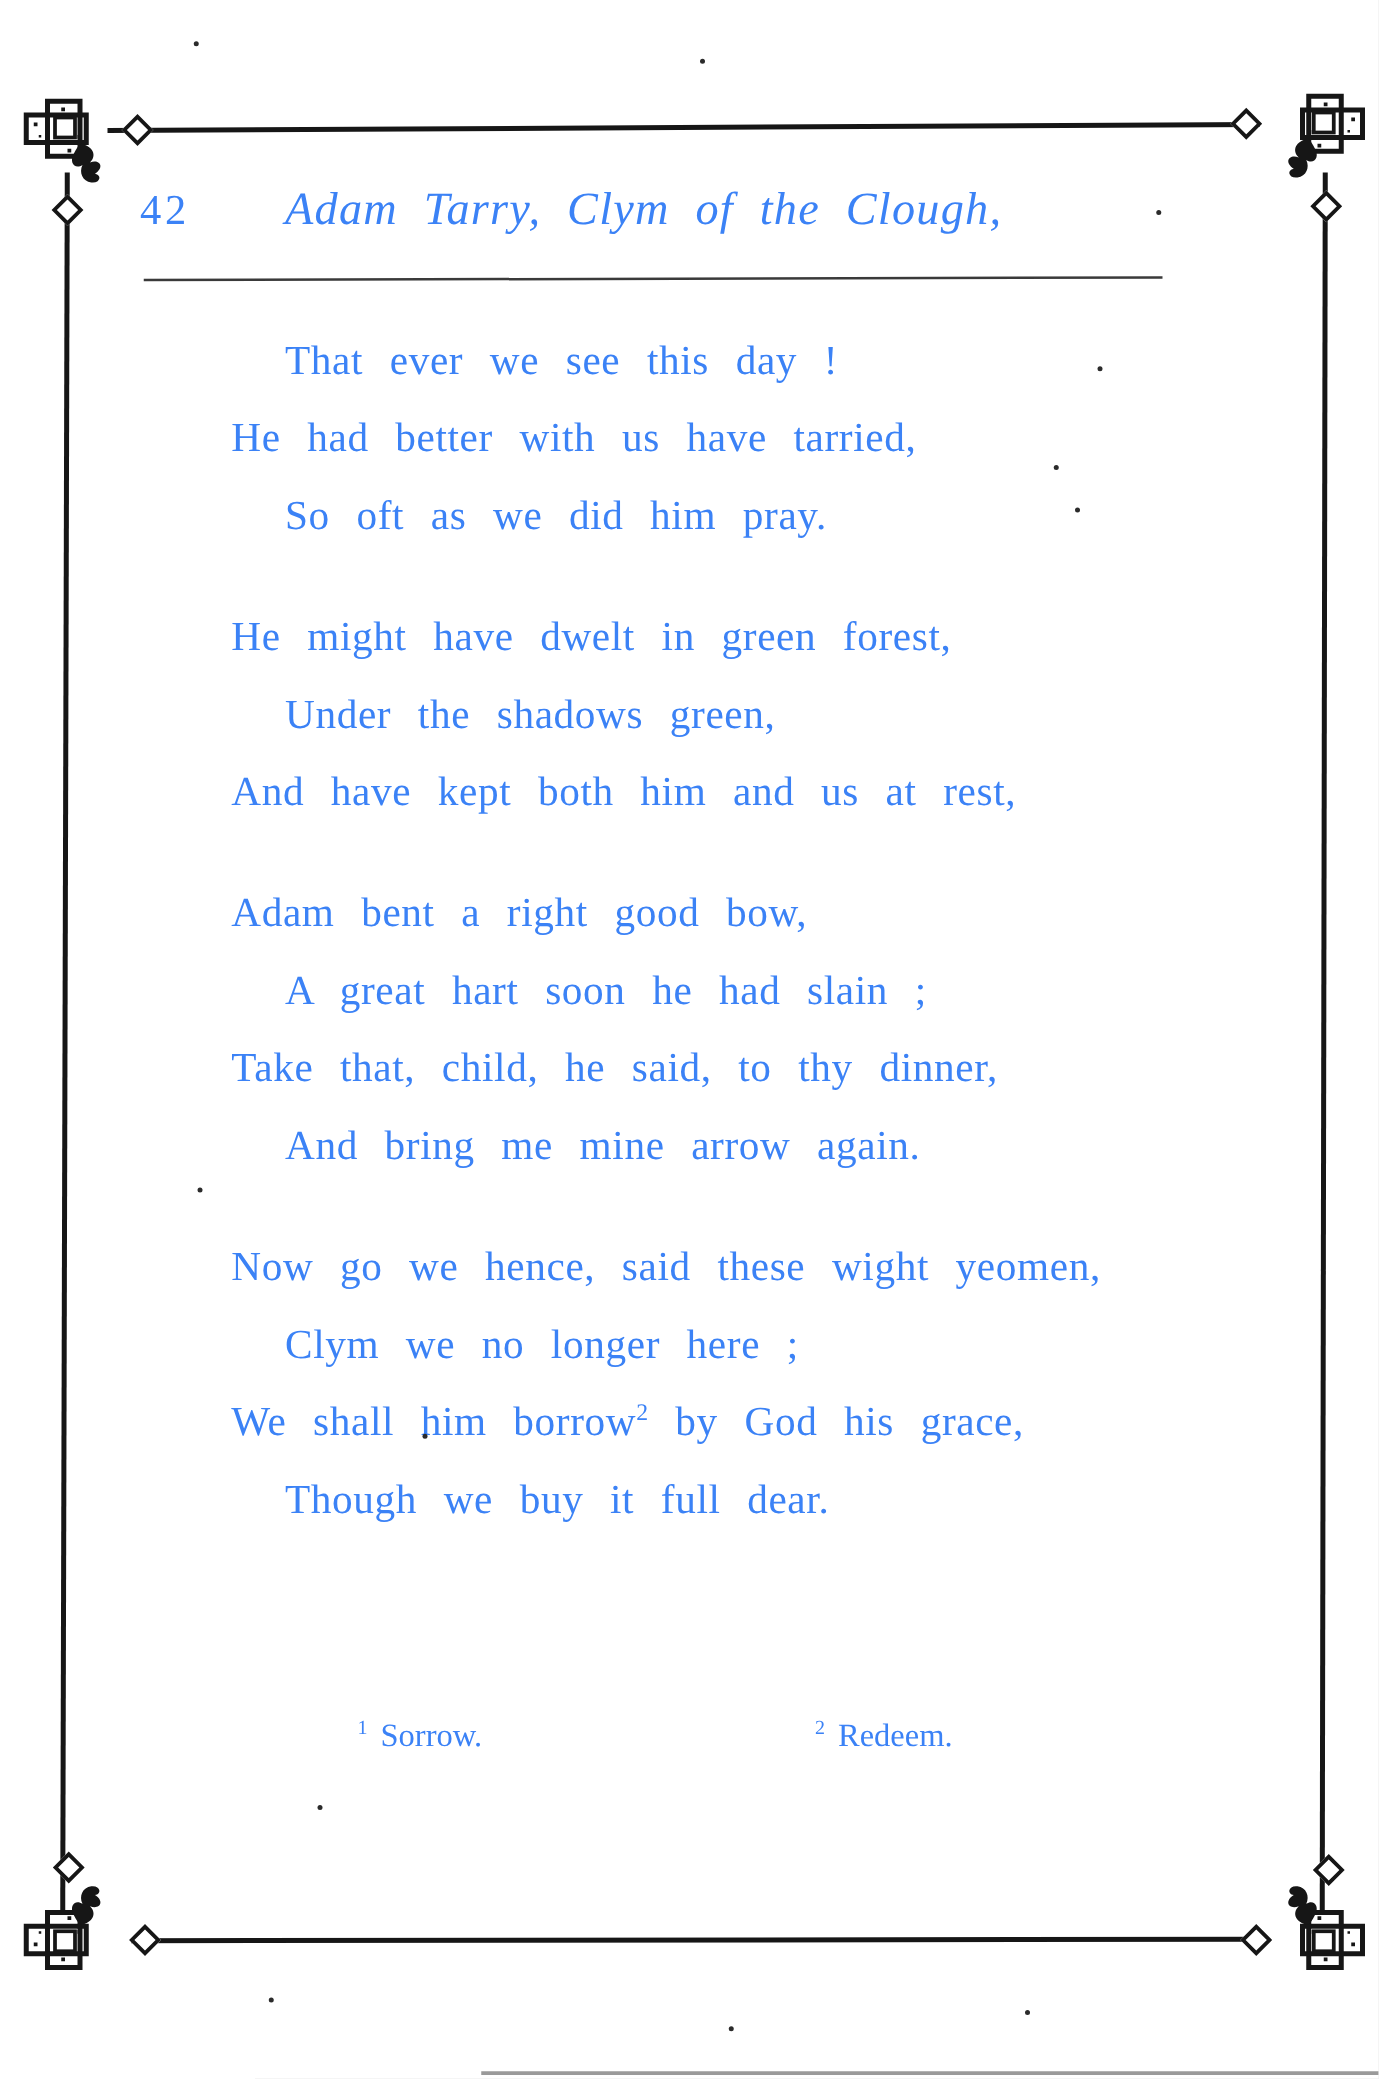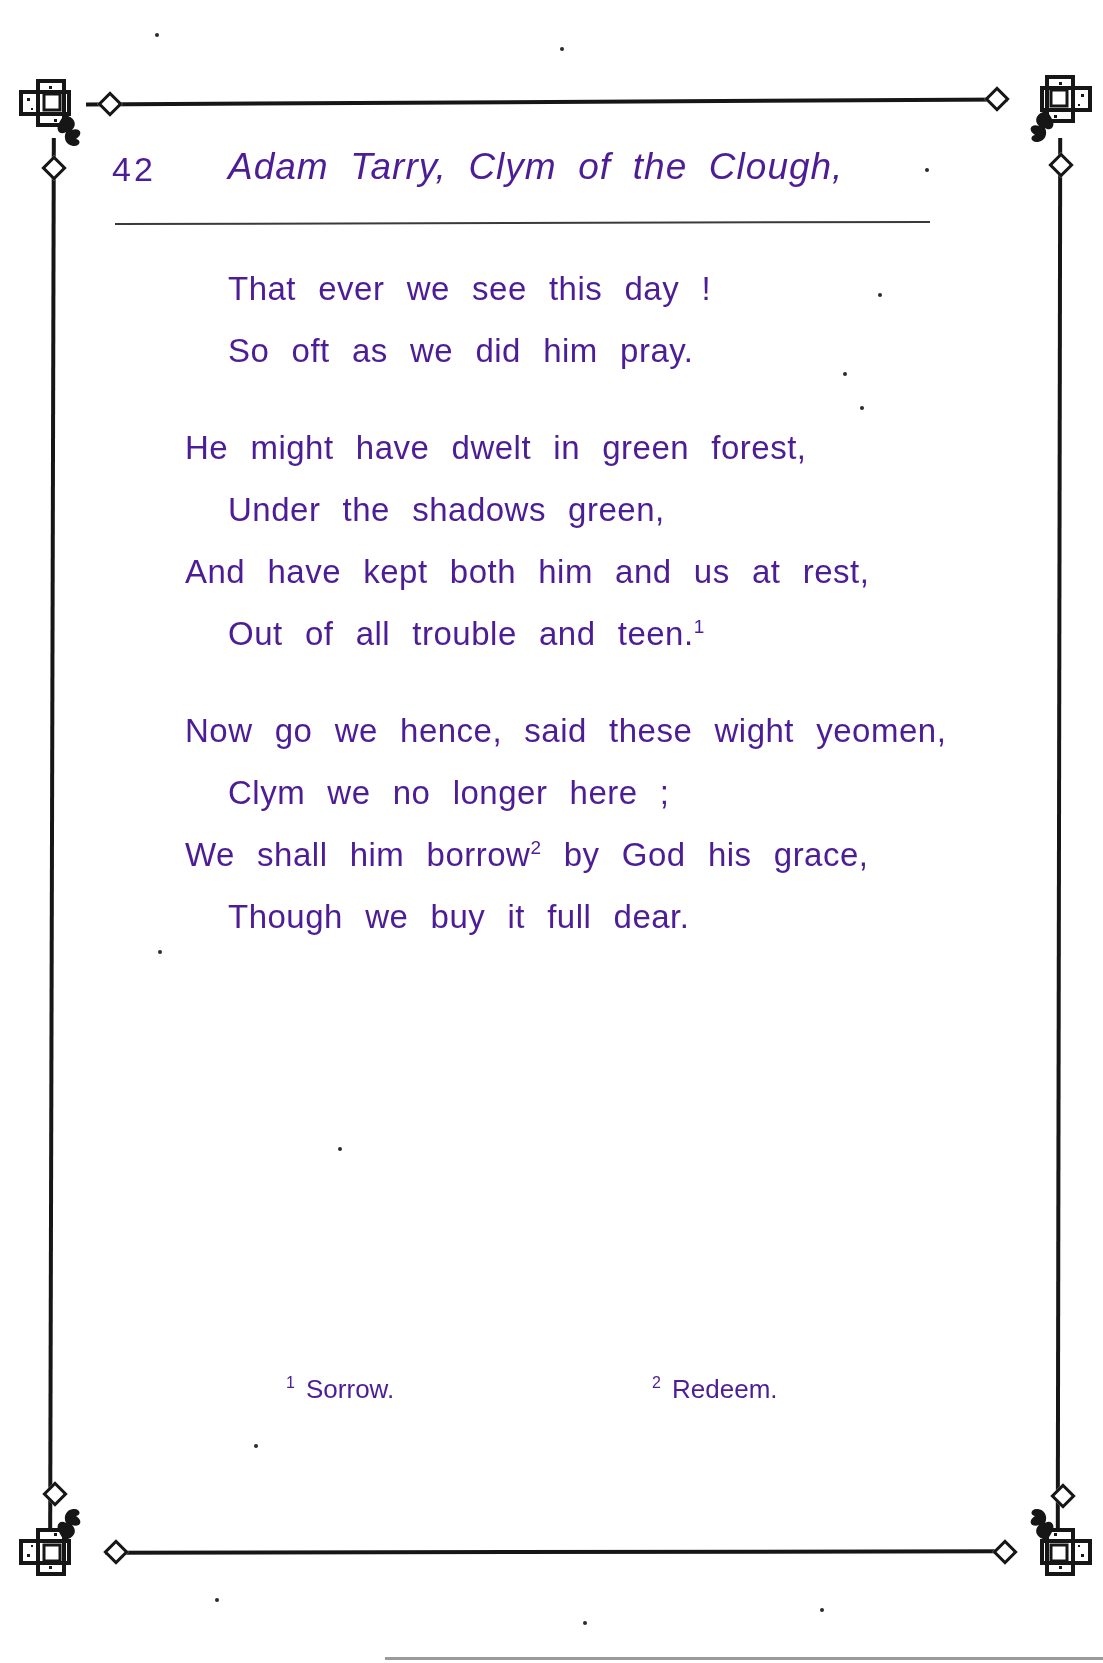--- a/index.html
+++ b/index.html
@@ -1,22 +1,22 @@
 <!DOCTYPE html>
 <html><head>
 <meta charset="utf-8">
 <style>
   html,body{margin:0;padding:0;background:#e8e8e8;}
   .page{
     position:relative;
     width:1103px;height:1663px;
     background:#ffffff;
     overflow:hidden;
-    font-family:Liberation Sans, sans-serif;
-    color:#4c1d95;
+    font-family:Liberation Serif, serif;
+    color:#3b82f6;
   }
   
   .rule{position:absolute;background:#161616;}
   .rule-top{left:86px;top:100px;width:922px;height:4px;transform:rotate(-0.3deg);}
   .rule-bottom{left:105px;top:1550px;width:905px;height:4px;transform:rotate(-0.08deg);}
   .rule-left{left:50px;top:138px;width:4px;height:1392px;transform:rotate(0.15deg);}
   .rule-right{left:1057px;top:138px;width:4px;height:1392px;transform:rotate(0.1deg);}
   .header-rule{left:115px;top:222px;width:815px;height:2px;background:#3a3a3a;transform:rotate(-0.15deg);}
   .page-bottom-edge{left:385px;top:1657px;width:718px;height:3px;background:#9a9a9a;}
   
@@ -120,27 +120,33 @@
 
   <header>
     <span class="page-number">42</span>
     <h1 class="page-title">Adam Tarry, Clym of the Clough,</h1>
   </header>
   <div class="rule header-rule"></div>
 
   <main class="poem">
       <div class="stanza">
         <p class="poem-line indent">That ever we see this day !</p>
+        <p class="poem-line">He had better with us have tarried,</p>
         <p class="poem-line indent">So oft as we did him pray.</p>
       </div>
       <div class="stanza">
         <p class="poem-line">He might have dwelt in green forest,</p>
         <p class="poem-line indent">Under the shadows green,</p>
         <p class="poem-line">And have kept both him and us at rest,</p>
-        <p class="poem-line indent">Out of all trouble and teen.<sup>1</sup></p>
+      </div>
+      <div class="stanza">
+        <p class="poem-line">Adam bent a right good bow,</p>
+        <p class="poem-line indent">A great hart soon he had slain ;</p>
+        <p class="poem-line">Take that, child, he said, to thy dinner,</p>
+        <p class="poem-line indent">And bring me mine arrow again.</p>
       </div>
       <div class="stanza">
         <p class="poem-line">Now go we hence, said these wight yeomen,</p>
         <p class="poem-line indent">Clym we no longer here ;</p>
         <p class="poem-line">We shall him borrow<sup>2</sup> by God his grace,</p>
         <p class="poem-line indent">Though we buy it full dear.</p>
       </div>
     </main>
 
   <div class="footnotes">

